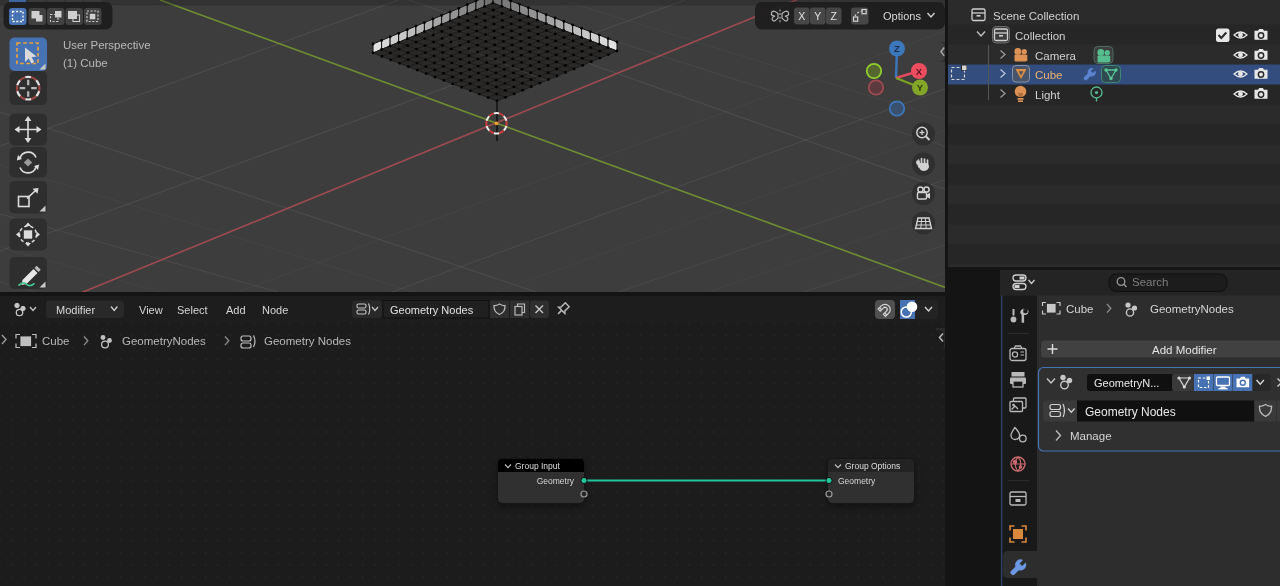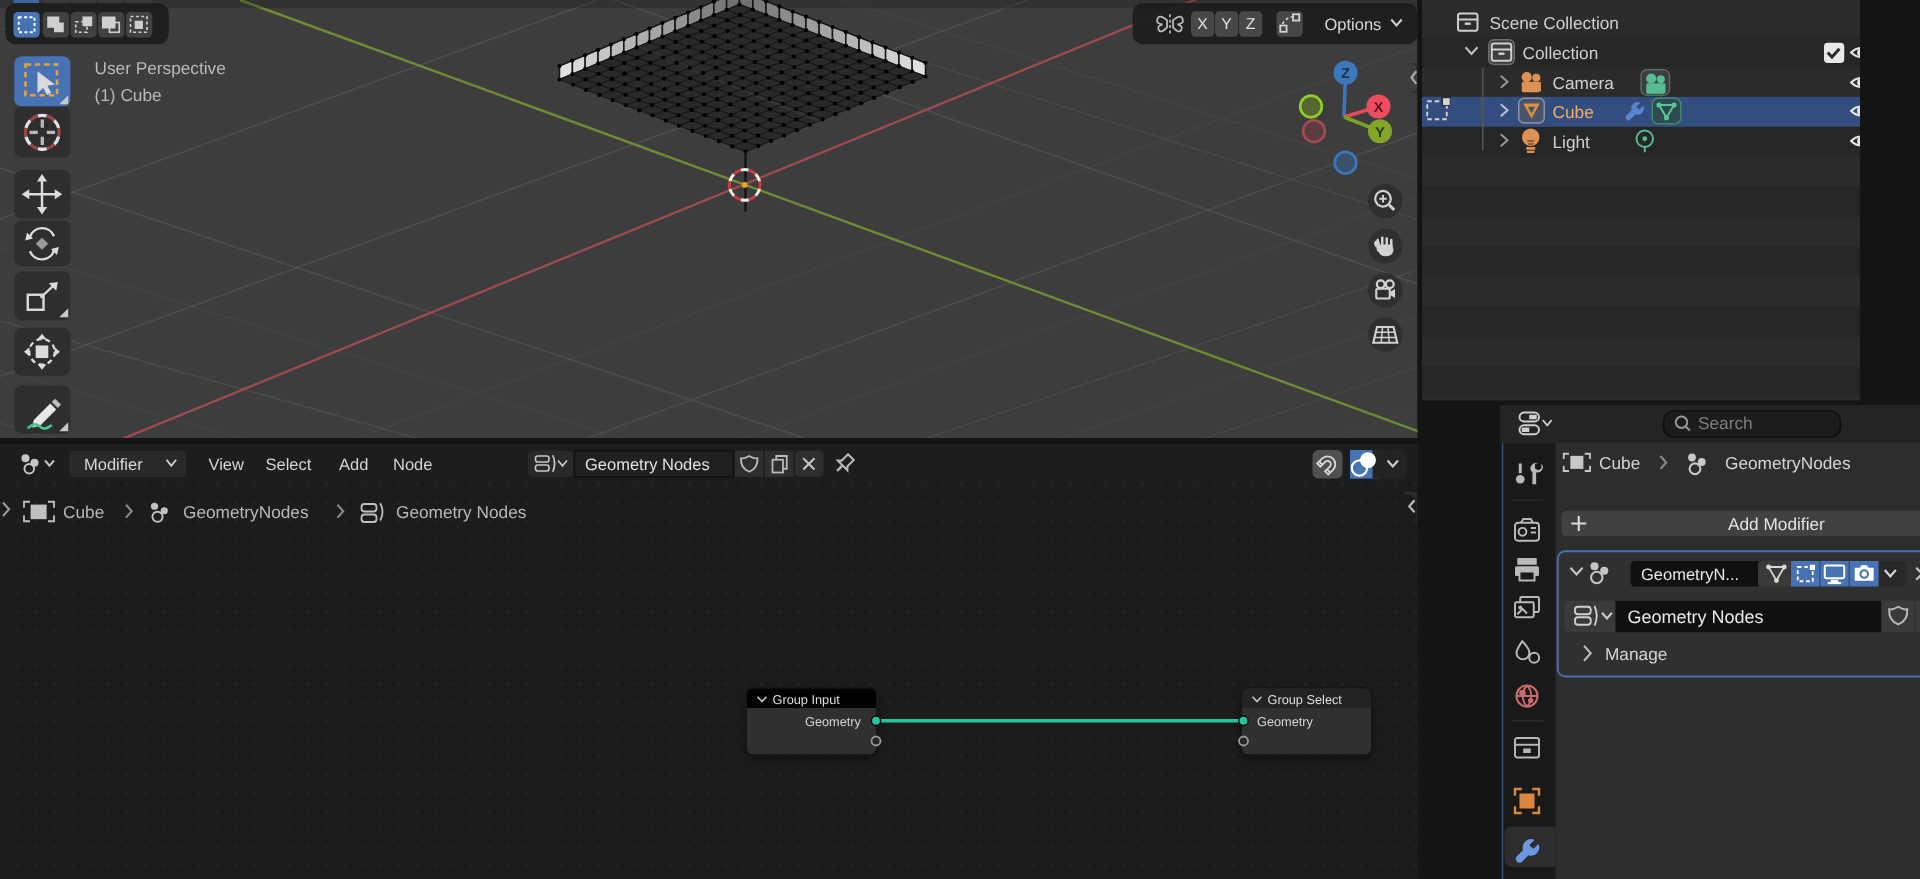--- a/index.html
+++ b/index.html
@@ -565,33 +565,33 @@
         </svg>
         <span style="position:absolute;left:17px;top:2.5px">Group Input</span>
       </div>
       <div style="position:absolute;right:10px;top:17.5px;font:8.5px 'Liberation Sans',sans-serif;color:#d6d6d6">Geometry</div>
     </div>
     <div style="position:absolute;left:828px;top:162.5px;width:86px;height:44.5px;border-radius:4px;background:#303030;box-shadow:0 3px 7px rgba(0,0,0,0.45);outline:1px solid #161616">
       <div style="position:absolute;left:0;top:0;width:100%;height:13.5px;background:#232323;border-radius:4px 4px 0 0;font:8.5px 'Liberation Sans',sans-serif;color:#dedede">
         <svg width="8" height="7" style="position:absolute;left:6px;top:4px">
           <path d="M1 1.5 l3 3.2 l3 -3.2" stroke="#bdbdbd" stroke-width="1.2" fill="none"></path>
         </svg>
-        <span style="position:absolute;left:17px;top:2.5px">Group Select</span>
+        <span style="position:absolute;left:17px;top:2.5px">Group Options</span>
       </div>
       <div style="position:absolute;left:10px;top:17.5px;font:8.5px 'Liberation Sans',sans-serif;color:#d6d6d6">Geometry</div>
     </div>
     <svg width="945" height="290" style="position:absolute;left:0;top:0;pointer-events:none">
       <line x1="586" y1="184.5" x2="826" y2="184.5" stroke="#1fc79c" stroke-width="2.2"></line>
       <circle cx="584" cy="184.5" r="3.1" fill="#23c69a" stroke="#0c0c0c" stroke-width="1"></circle>
       <circle cx="829" cy="184.5" r="3.1" fill="#23c69a" stroke="#0c0c0c" stroke-width="1"></circle>
       <circle cx="584" cy="198" r="3" fill="#262626" stroke="#9a9a9a" stroke-width="1.2"></circle>
       <circle cx="829" cy="198" r="3" fill="#262626" stroke="#9a9a9a" stroke-width="1.2"></circle>
     </svg>
   </div>
-<div style="position:absolute;left:948px;top:0;width:292px;height:267px;background:#262626;overflow:hidden"><svg width="332" height="267" viewBox="0 0 332 267">
+<div style="position:absolute;left:948px;top:0;width:332px;height:267px;background:#262626;overflow:hidden"><svg width="332" height="267" viewBox="0 0 332 267">
       <rect x="0" y="0" width="332" height="24.5" fill="#2b2b2b"></rect>
       <rect x="0" y="44.5" width="332" height="20" fill="#2b2b2b"></rect>
       <rect x="0" y="104.5" width="332" height="20" fill="#2b2b2b"></rect>
       <rect x="0" y="144.5" width="332" height="20" fill="#2b2b2b"></rect>
       <rect x="0" y="184.5" width="332" height="20" fill="#2b2b2b"></rect>
       <rect x="0" y="224.5" width="332" height="20" fill="#2b2b2b"></rect>
       <rect x="0" y="264.5" width="332" height="2.5" fill="#2b2b2b"></rect>
       <rect x="0" y="64.5" width="332" height="20" fill="#334d7e"></rect>
       <line x1="40.5" y1="45" x2="40.5" y2="100" stroke="#555555" stroke-width="1"></line>
       <g stroke="#d0d0d0" fill="none" stroke-width="1.3">

